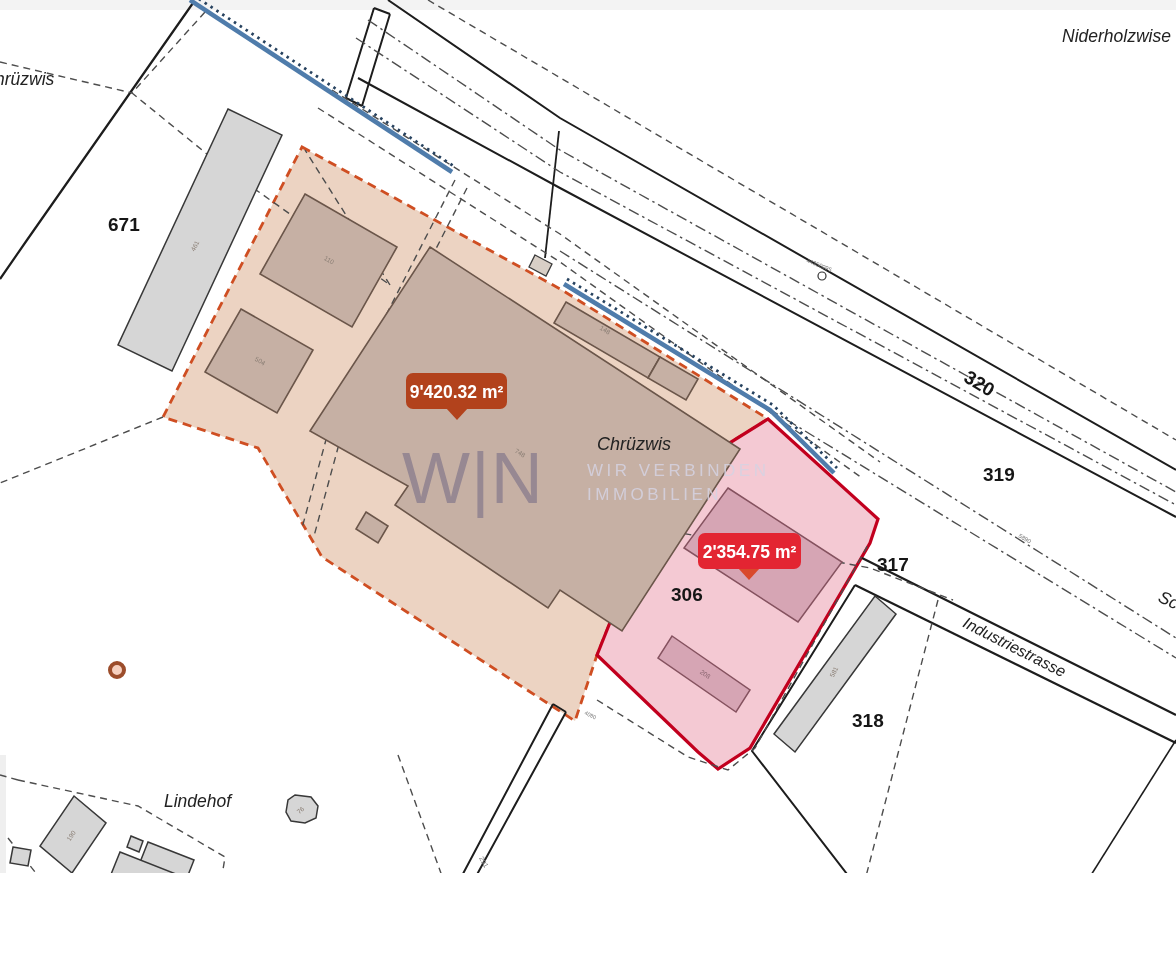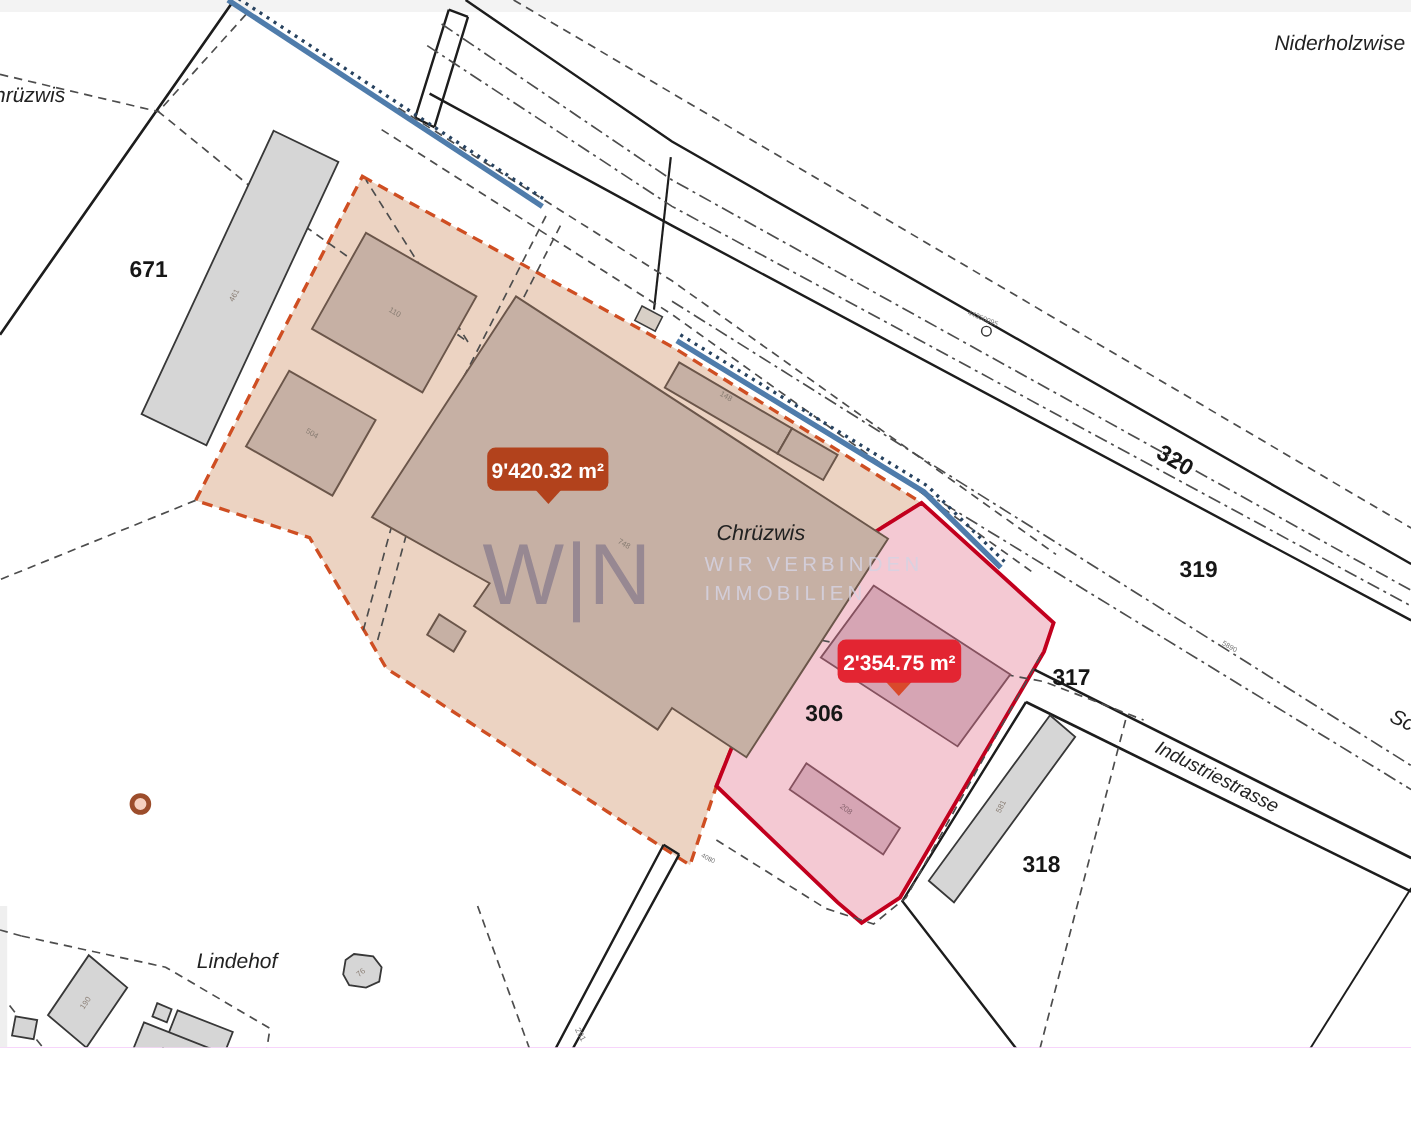--- a/index.html
+++ b/index.html
@@ -1,16 +1,16 @@
 <!DOCTYPE html>
 <html><head>
 <meta charset="utf-8">
 <style>
   html,body{margin:0;padding:0;background:#fff;}
-  .stage{position:relative;width:1176px;height:873px;background:#d946ef;overflow:hidden;
+  .stage{position:relative;width:1176px;height:873px;background:#f9a8d4;overflow:hidden;
          font-family:"Liberation Sans", sans-serif;}
   svg{display:block}
   svg text{font-family:"Liberation Sans", sans-serif;}
   .place{font-style:italic;font-size:17.5px;fill:#222;}
   .place-sm{font-style:italic;font-size:16px;fill:#222;}
   .parcel{font-weight:700;font-size:19px;fill:#161616;}
   .bnum{font-size:6.5px;fill:#8a7e74;}
   .tinymark{font-size:6px;fill:#777;}
   .badge-text{font-weight:700;font-size:17.5px;fill:#ffffff;text-anchor:middle;}
   .wm-logo{font-size:72px;fill:rgba(104,96,128,0.5);letter-spacing:1px;}

